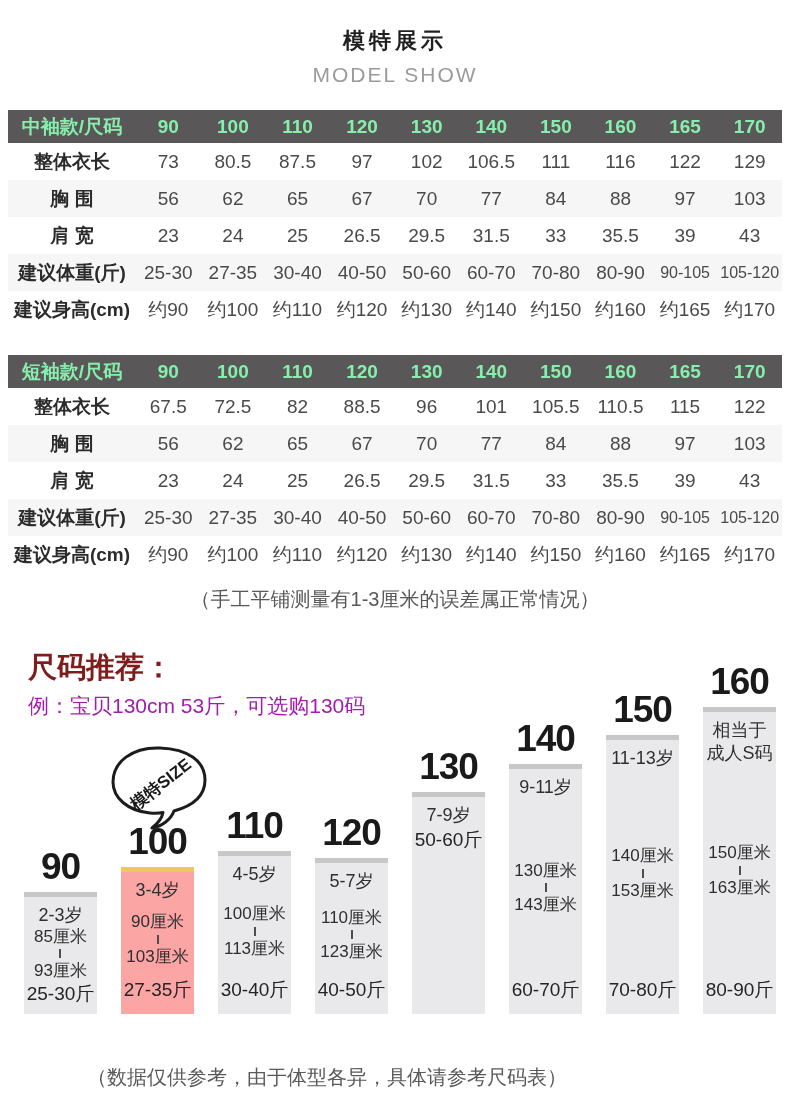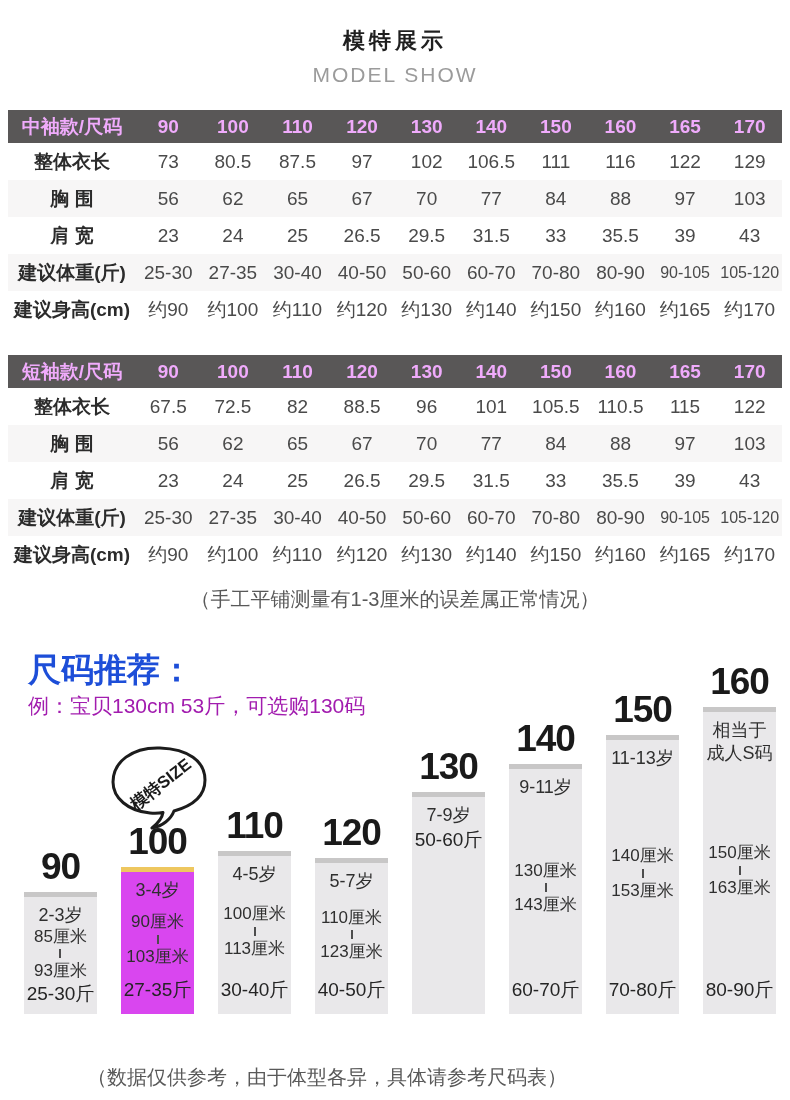--- a/index.html
+++ b/index.html
@@ -10,43 +10,43 @@
   
   .page-header{position:absolute;top:26px;left:0;width:790px;text-align:center;}
   .page-title{font-size:22px;font-weight:bold;color:#1f1f1f;letter-spacing:4px;}
   .page-subtitle{font-size:21px;color:#9b9b9b;letter-spacing:2px;margin-top:7px;}
   
   .size-table{position:absolute;left:8px;width:774px;border-collapse:collapse;table-layout:fixed;}
   .size-table.t1{top:110px;}
   .size-table.t2{top:355px;}
   .size-table th,.size-table td{padding:0;text-align:center;vertical-align:middle;
     font-size:19px;font-weight:normal;color:#4a4a4a;height:37px;overflow:hidden;white-space:nowrap;}
-  .size-table thead th{background:#595757;color:#f0abfc;font-weight:bold;height:33px;font-size:19px;}
+  .size-table thead th{background:#595757;color:#86efac;font-weight:bold;height:33px;font-size:19px;}
   .size-table thead th.label-col{font-size:19px;}
   .size-table tbody th{font-weight:bold;color:#2b2b2b;font-size:19px;}
   .size-table col.c0{width:128px;}
   .size-table tr.alt th,.size-table tr.alt td{background:#f7f6f6;}
   .size-table td.small{font-size:16px;}
   
   .measure-note{position:absolute;top:586px;left:0;width:790px;text-align:center;
     font-size:20px;color:#595959;}
   .bottom-note{position:absolute;top:1036px;left:0;width:654px;text-align:center;
     font-size:20px;color:#595959;margin-top:28px;}
   
-  .reco-title{position:absolute;top:648px;left:28px;font-size:33px;font-weight:bold;color:#1d4ed8;}
+  .reco-title{position:absolute;top:648px;left:28px;font-size:29px;font-weight:bold;color:#7f1d1d;}
   .reco-example{position:absolute;top:692px;left:28px;font-size:21px;color:#a21caf;}
   
   .bar-col{position:absolute;bottom:86px;width:73px;display:flex;flex-direction:column;
     align-items:center;justify-content:flex-end;}
   .bar-num{font-size:37px;font-weight:bold;color:#1a1a1a;line-height:1;margin-bottom:7px;
     letter-spacing:-1px;}
   .bar-body{width:73px;display:flex;flex-direction:column;align-items:center;
     background:#e9e8ea;box-sizing:border-box;}
   .bar-body .strip{width:73px;height:5px;background:#c8c7c7;flex:0 0 auto;}
-  .bar-col.highlight .bar-body{background:#d946ef;}
+  .bar-col.highlight .bar-body{background:#fca5a5;}
   .bar-col.highlight .strip{background:#eec75f;}
   .bar-age{margin-top:7px;font-size:18px;color:#2f2f2f;line-height:1.25;text-align:center;}
   .bar-mid{flex:1;display:flex;flex-direction:column;align-items:center;justify-content:center;}
   .bar-h{font-size:17px;color:#2f2f2f;line-height:1.15;}
   .bar-dash{width:2px;height:9px;background:#4d4d4d;margin:3px auto;}
   .bar-weight{margin-bottom:11px;font-size:19px;color:#242424;}
   
   .bubble{position:absolute;left:106px;top:744px;width:106px;height:92px;}
   .bubble-text{font-size:17px;font-weight:bold;fill:#1a1a1a;}
 </style>

